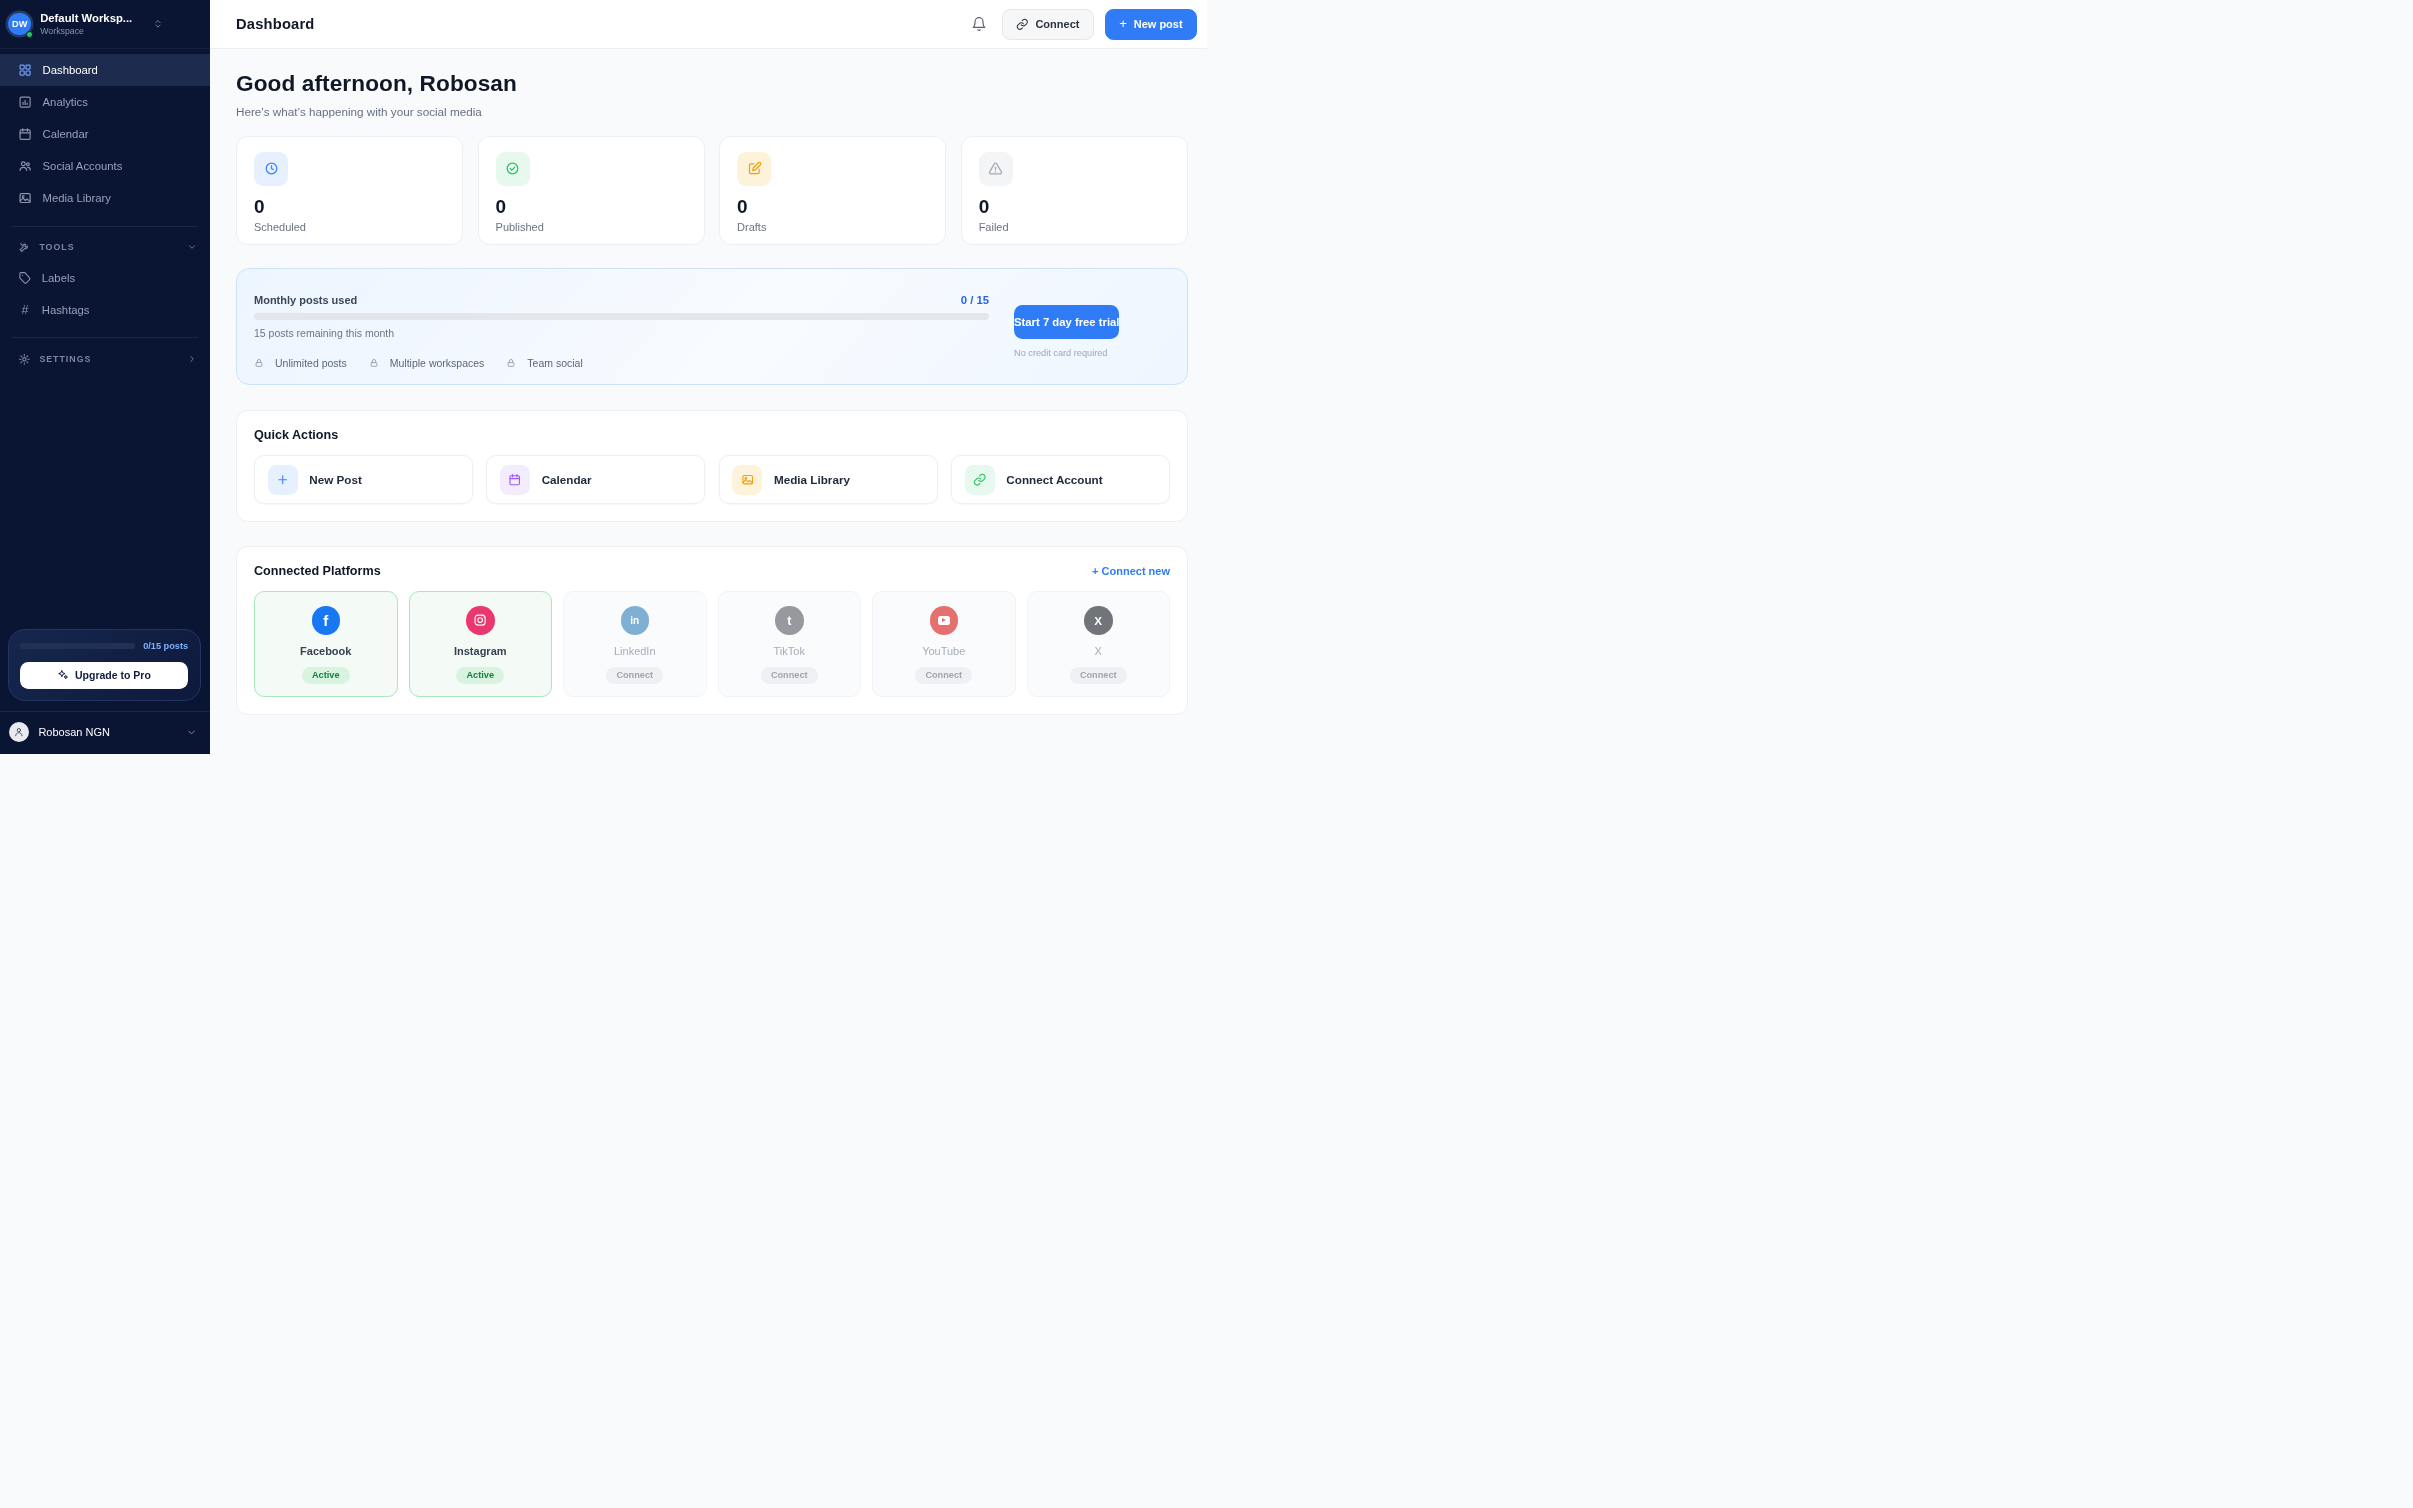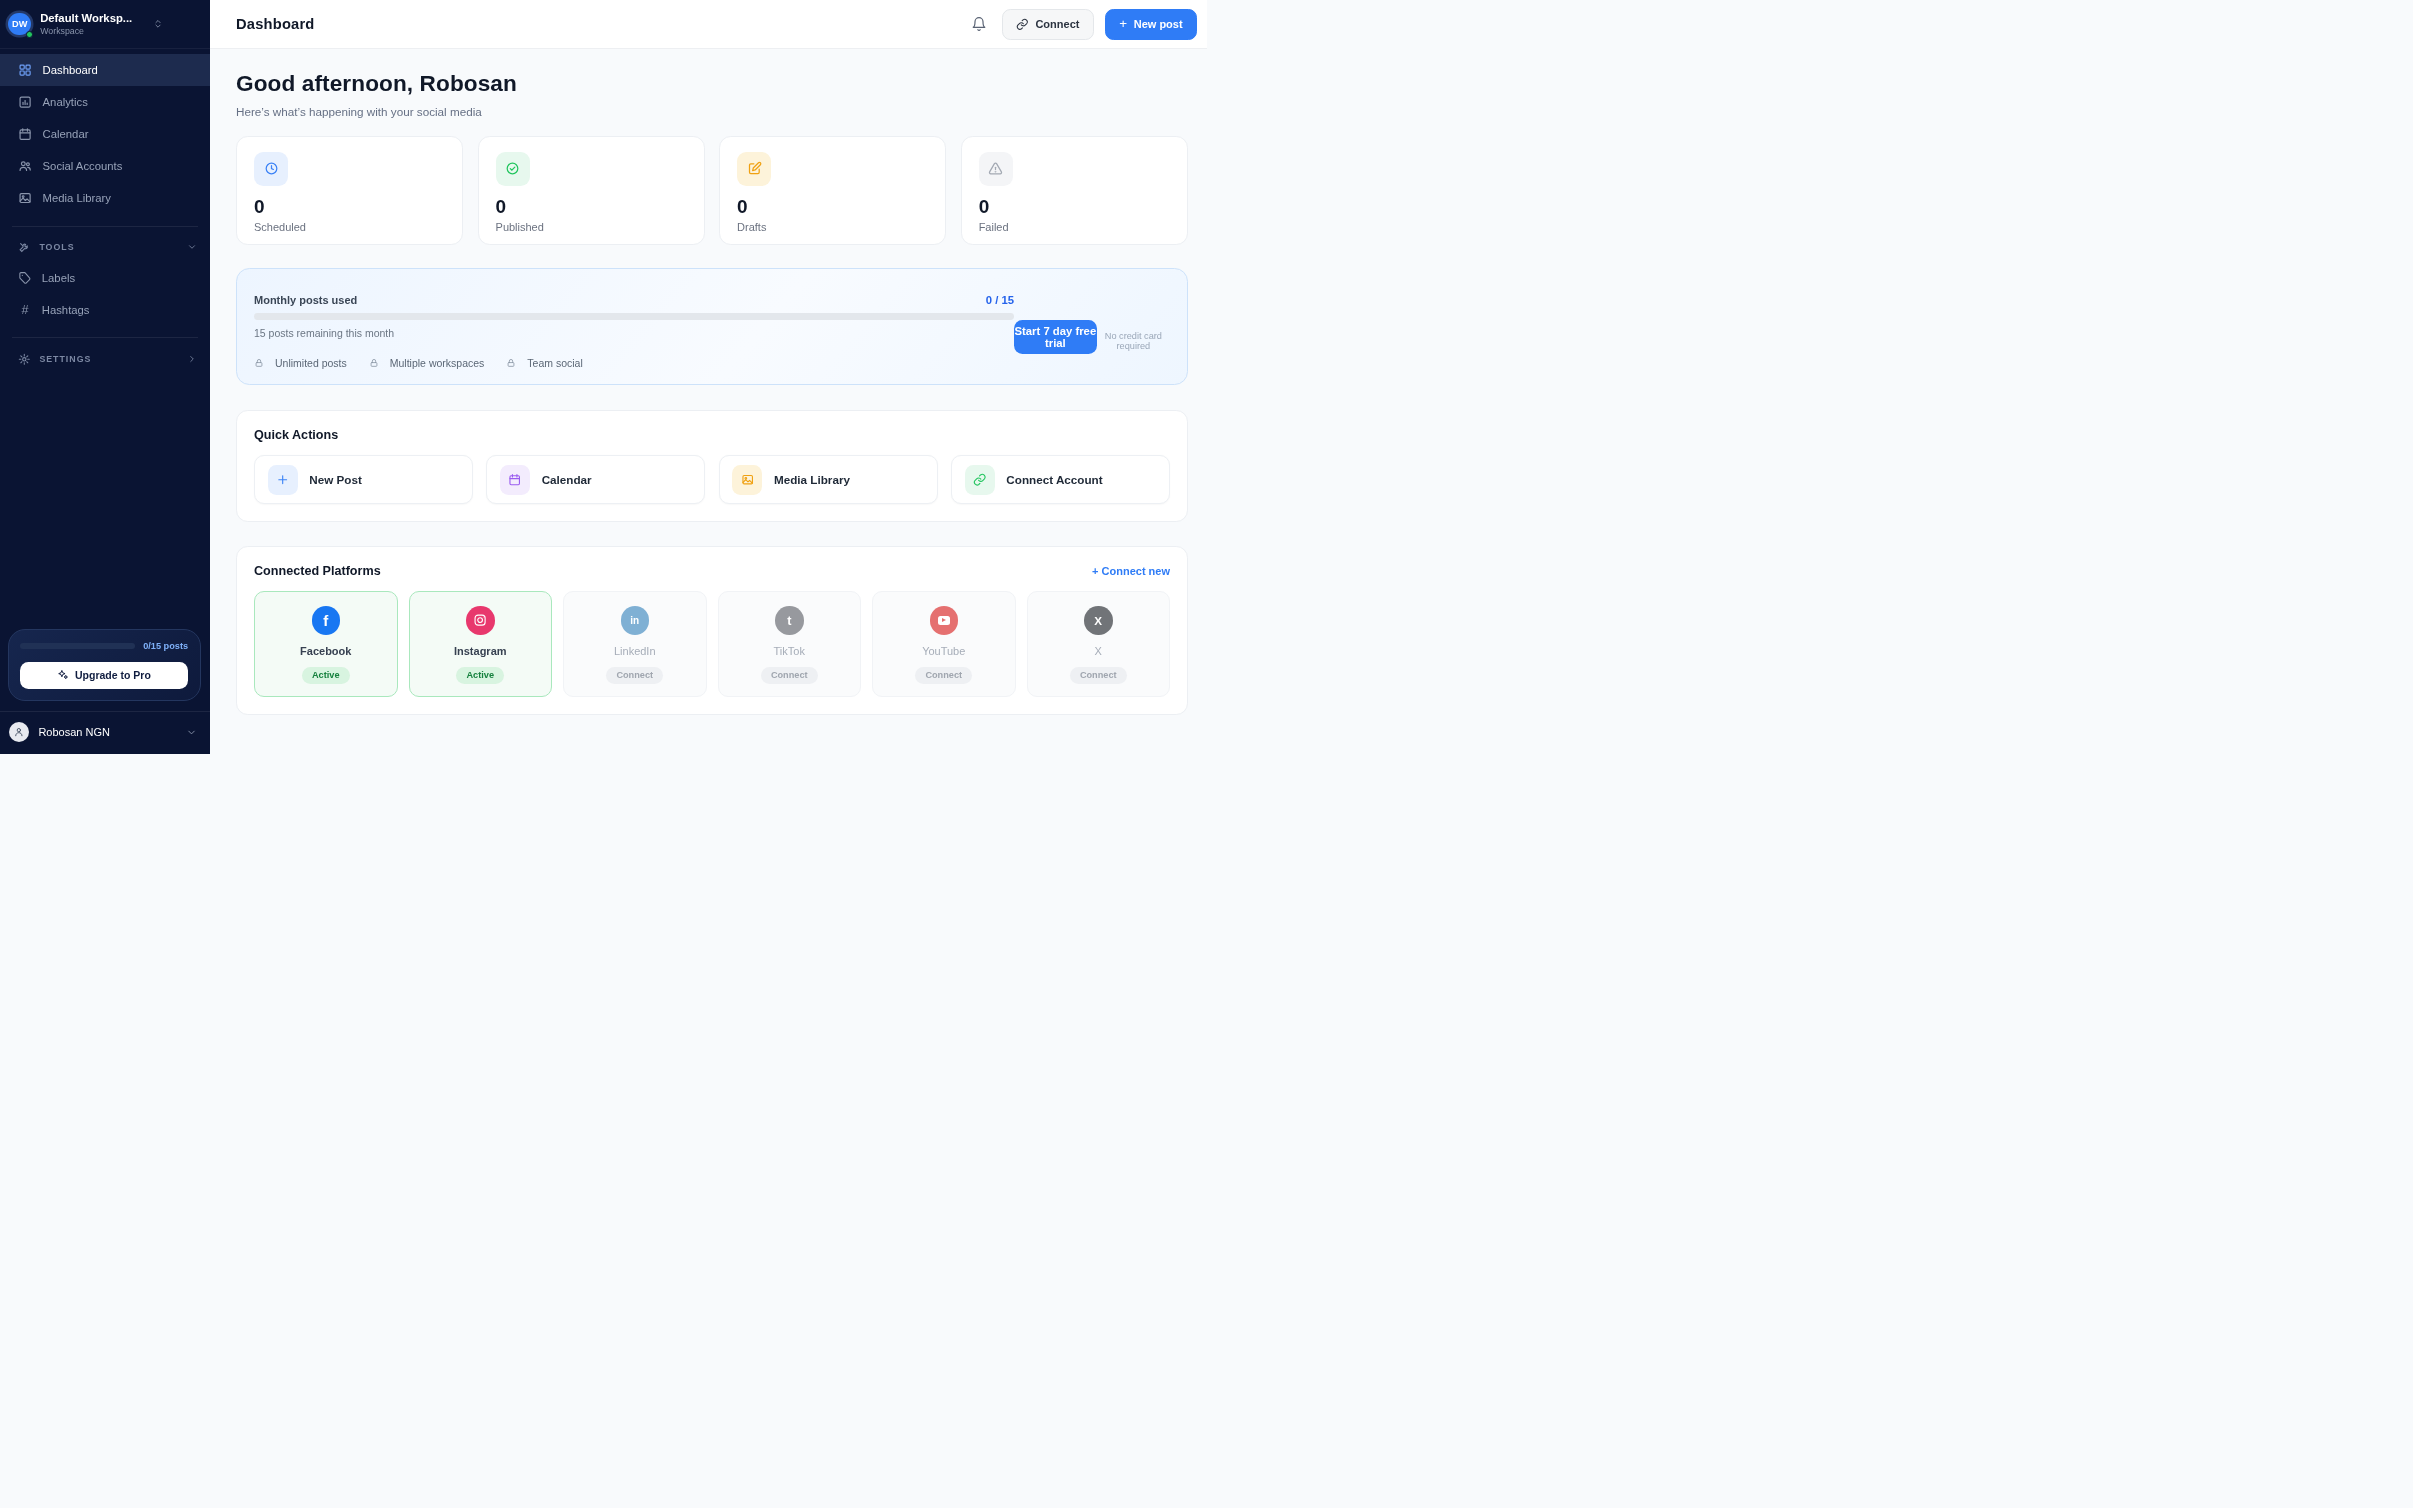--- a/index.html
+++ b/index.html
@@ -128,31 +128,31 @@
     background:linear-gradient(130deg,#edf5ff 0%,#f8fbff 55%,#eef6ff 100%);
     padding:14.2px 17px 15px;
   }
   .plan-head { display:flex; align-items:center; gap:10px; }
   .plan-icon {
     width:28.5px; height:28.5px; border-radius:8.4px; background:#dbe8fc; color:#2f7cf6;
     display:flex; align-items:center; justify-content:center;
   }
   .plan-name { font-size:12.6px; font-weight:bold; color:#101828; }
   .plan-body { display:flex; margin-top:10px; }
-  .plan-left { flex:1; }
+  .plan-left { flex:1; margin-right:25px; }
   .plan-usage-row { display:flex; align-items:baseline; justify-content:space-between; }
   .plan-usage-label { font-size:11px; font-weight:bold; color:#3a4656; }
   .plan-usage-value { font-size:11.3px; font-weight:bold; color:#2563eb; }
   .plan-track { margin-top:7.5px; height:6.7px; border-radius:3.4px; background:#e3e7ec; overflow:hidden; }
   .plan-fill { height:100%; width:0%; background:#2f7cf6; }
   .plan-remaining { margin-top:7.5px; font-size:10.5px; color:#6b7684; }
   .plan-features { margin-top:17.6px; display:flex; align-items:center; gap:22px; }
   .plan-feature { display:flex; align-items:center; gap:11px; font-size:10.5px; color:#5b6776; }
   .plan-feature .ic { color:#8b97a6; display:flex; }
-  .plan-right { width:156px; display:flex; flex-direction:row; align-items:center; padding-top:11.7px; }
+  .plan-right { width:156px; display:flex; flex-direction:column; align-items:flex-start; padding-top:11.7px; }
   .trial-btn {
     height:34px; border:none; border-radius:8.4px; background:#2f7cf6; color:#fff;
     font-family:inherit; font-size:11.3px; font-weight:bold; cursor:pointer;
   }
   .trial-note { margin-top:8.4px; text-align:center; font-size:9.2px; color:#9aa7b8; }
 
   
   .panel {
     margin-top:25px; background:#fff; border:0.8px solid #eceff3; border-radius:11.7px;
     padding:17px;

